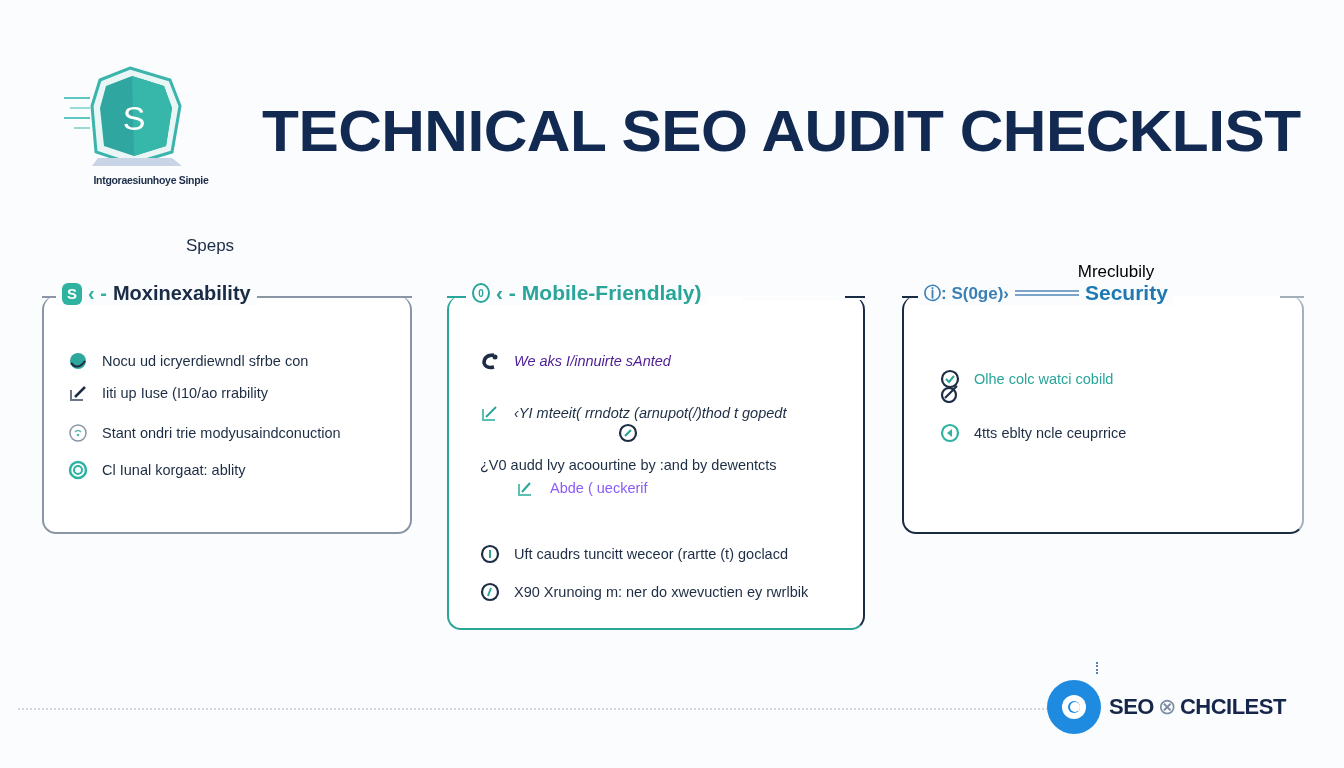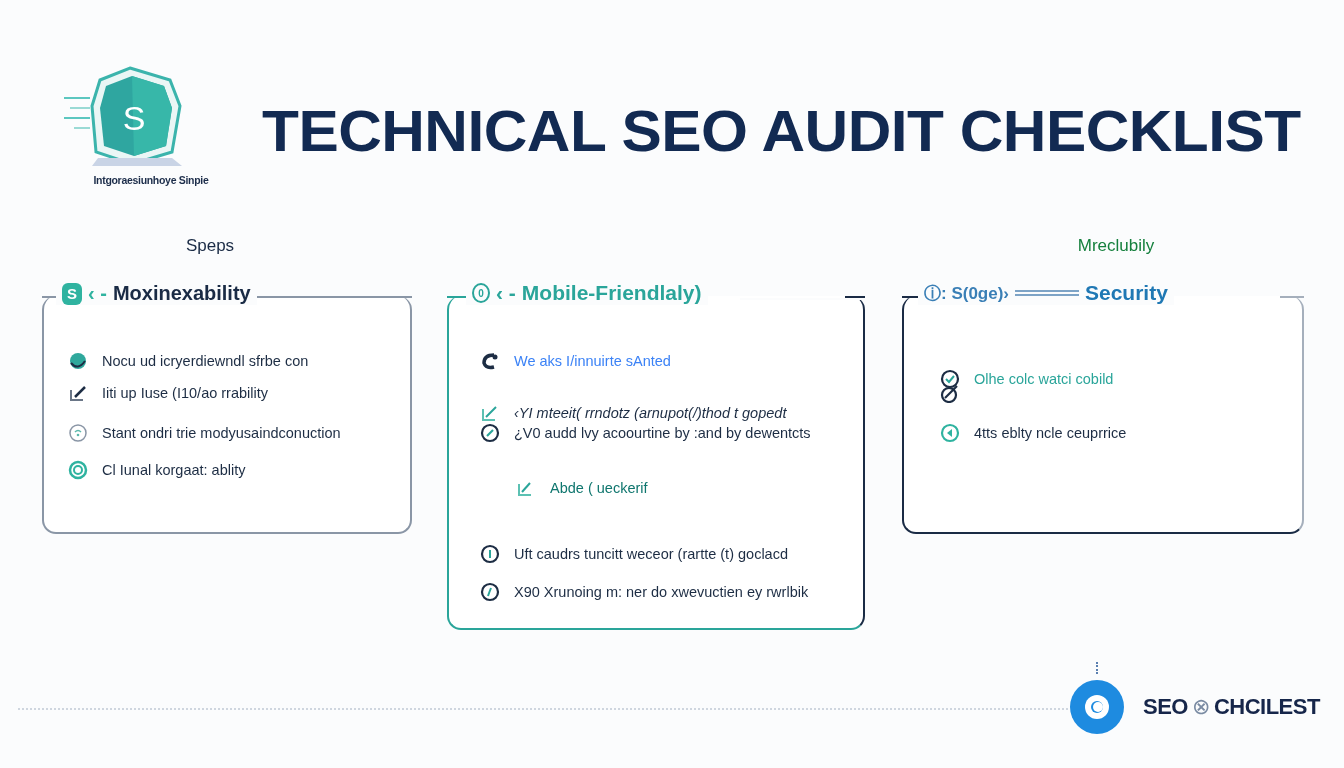--- a/index.html
+++ b/index.html
@@ -39,21 +39,21 @@
     .item {
       position: absolute; display: flex; align-items: center; gap: 14px;
       font-size: 14.5px; color: #1d2d44; white-space: nowrap;
     }
     .item .ico { width: 20px; height: 20px; display: flex; align-items: center; justify-content: center; }
     .dotted-line {
       position: absolute; left: 18px; top: 708px; width: 1050px; height: 0;
       border-top: 2px dotted #cfd6df;
     }
     .bottom-logo {
-      position: absolute; left: 1070px; top: 660px; display: flex; align-items: center; gap: 19px;
+      position: absolute; left: 1047px; top: 660px; display: flex; align-items: center; gap: 8px;
     }
     .bottom-logo .circle {
       width: 54px; height: 54px; border-radius: 50%; background: #1e8be0;
       display: flex; align-items: center; justify-content: center;
     }
     .bottom-logo .text {
       font-size: 22px; font-weight: bold; color: #16264a; letter-spacing: -0.5px;
       display: flex; align-items: center; gap: 4px;
     }
     .tick-above {
@@ -77,21 +77,21 @@
     <text x="72" y="64" font-family="Liberation Sans, sans-serif" font-size="34" fill="#ffffff" text-anchor="middle">S</text>
     <path d="M36 92 L110 92 L120 100 L30 100 Z" fill="#c9d4e6"></path>
   </svg>
   <div class="logo-caption">Intgoraesiunhoye Sinpie</div>
 </div>
 
 <div class="main-title">TECHNICAL SEO AUDIT CHECKLIST</div>
 
 <div class="col-label" style="left:150px; width:120px;">Speps</div>
 <div class="col-label" style="left:603px; width:120px;margin-top:43px;">Speed</div>
-<div class="col-label" style="left:1056px; width:120px; color:#15803d;">Mreclubily</div>
+<div class="col-label" style="left:1056px; width:120px; color:#000000;margin-top:26px;">Mreclubily</div>
 
 <div class="card" style="left:42px; top:296px; width:370px; height:238px; border:2px solid #8a96a6; border-top:none;">
 </div>
 <div style="position:absolute; left:42px; top:296px; width:370px; height:2px; background:#8a96a6;"></div>
 <div class="card-heading" style="left:56px; top:282px; font-size:20px; color:#1a2b45;">
   <span style="display:inline-flex;width:20px;height:22px;border-radius:6px;background:#2fb3a0;color:#fff;font-size:15px;align-items:center;justify-content:center;">S</span>
   <span style="color:#2fb3a0;">‹ -</span>
   <span>Moxinexability</span>
 </div>
 
@@ -144,48 +144,48 @@
 </div>
 <div style="position:absolute; left:740px; top:298px; width:125px; height:2px; background:#fbfcfd;"></div>
 
 <div class="item" style="left:480px; top:351px;">
   <span class="ico">
     <svg width="20" height="20">
         <path d="M14 4 Q4 4 4 12 Q6 18 14 16" stroke="#1d2d44" stroke-width="3.5" fill="none"></path>
         <circle cx="15" cy="6" r="2.5" fill="#1d2d44"></circle>
       </svg>
   </span>
-  <span style="color:#3b82f6;">We aks I/innuirte sAnted</span>
+  <span style="color:#4c1d95;font-style:italic;">We aks I/innuirte sAnted</span>
 </div>
 <div class="item" style="left:480px; top:403px;font-style:italic;">
   <span class="ico">
     <svg width="20" height="20">
         <path d="M3 6 V17 H15" stroke="#5cc1b3" stroke-width="2" fill="none"></path>
         <path d="M6 14 L16 4" stroke="#2aa59a" stroke-width="2"></path>
       </svg>
   </span>
   <span>‹YI mteeit( rrndotz (arnupot(/)thod t gopedt</span>
 </div>
-<div class="item" style="left:480px; top:423px;">
+<div class="item" style="left:480px; top:423px;flex-direction:column;">
   <span class="ico">
     <svg width="20" height="20">
         <circle cx="10" cy="10" r="8" fill="none" stroke="#1d2d44" stroke-width="2.2"></circle>
         <path d="M7 13 L13 7" stroke="#2aa59a" stroke-width="2.2"></path>
       </svg>
   </span>
   <span>¿V0 audd lvy acoourtine by :and by dewentcts</span>
 </div>
 <div class="item" style="left:516px; top:478px;">
   <span class="ico">
     <svg width="20" height="20">
         <path d="M3 6 V17 H15" stroke="#5cc1b3" stroke-width="2" fill="none"></path>
         <path d="M6 14 L14 5" stroke="#2aa59a" stroke-width="2"></path>
       </svg>
   </span>
-  <span style="color:#0f766e;">Abde ( ueckerif</span>
+  <span style="color:#8b5cf6;">Abde ( ueckerif</span>
 </div>
 <div class="item" style="left:480px; top:544px;">
   <span class="ico">
     <svg width="20" height="20">
         <circle cx="10" cy="10" r="8" fill="none" stroke="#1d2d44" stroke-width="2.2"></circle>
         <path d="M10 6 V14" stroke="#2aa59a" stroke-width="2"></path>
       </svg>
   </span>
   <span>Uft caudrs tuncitt weceor (rartte (t) goclacd</span>
 </div>

